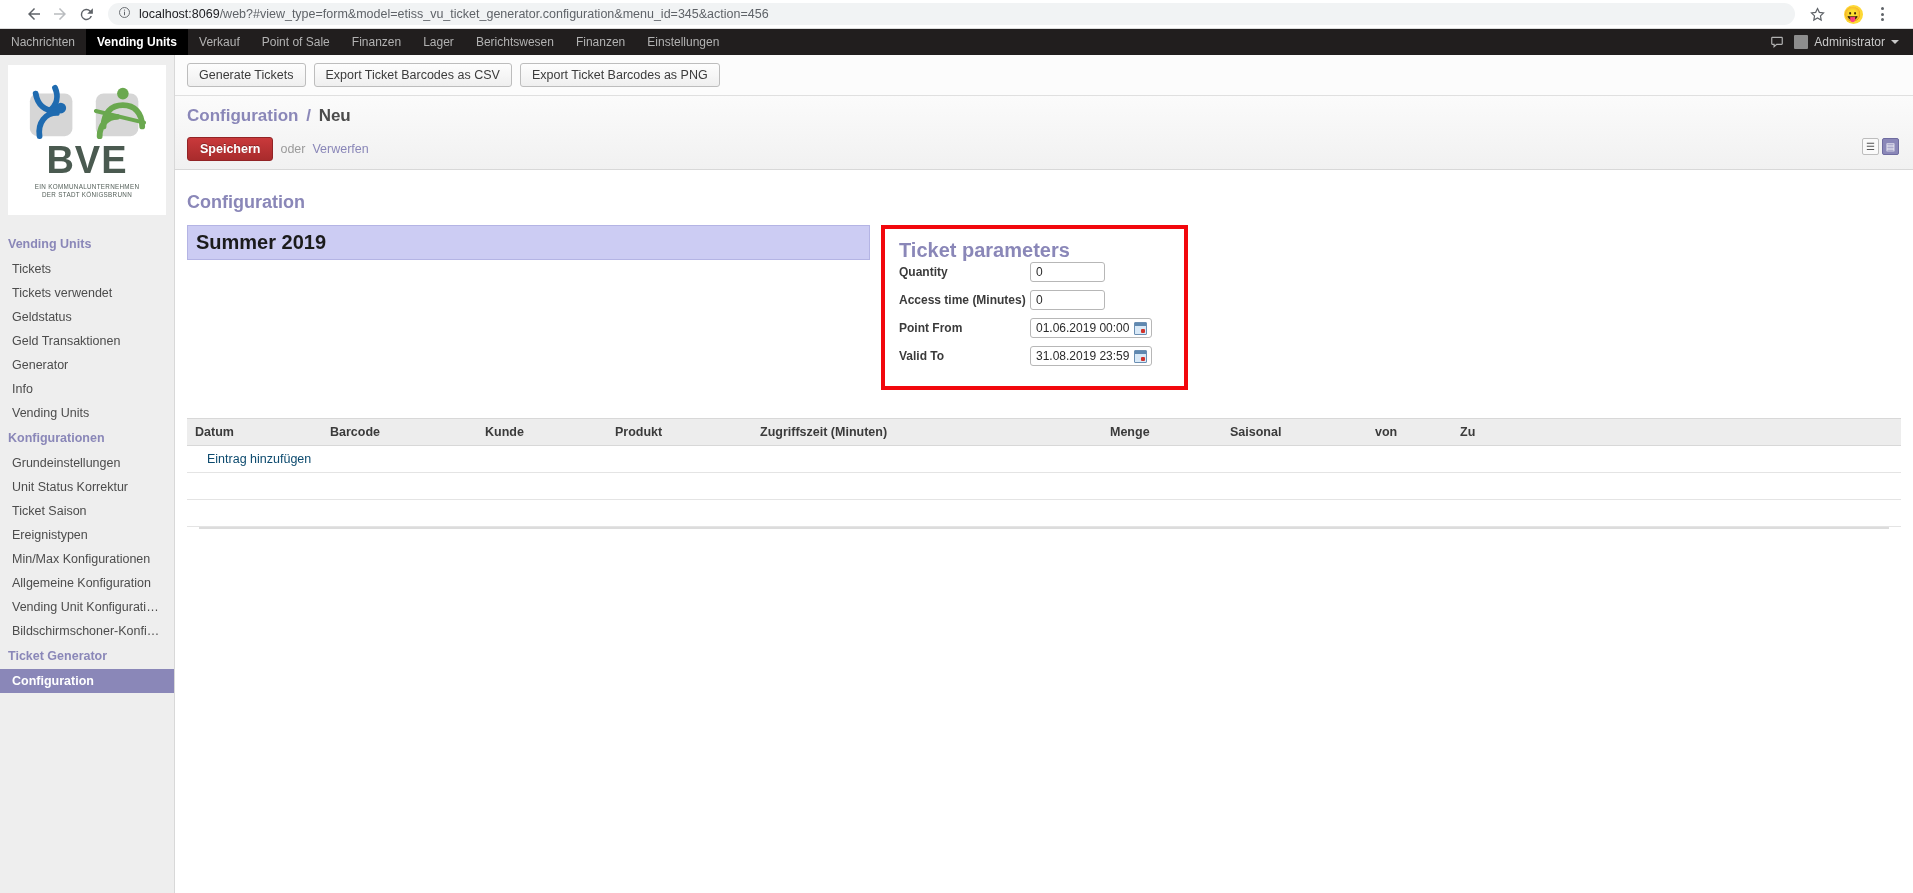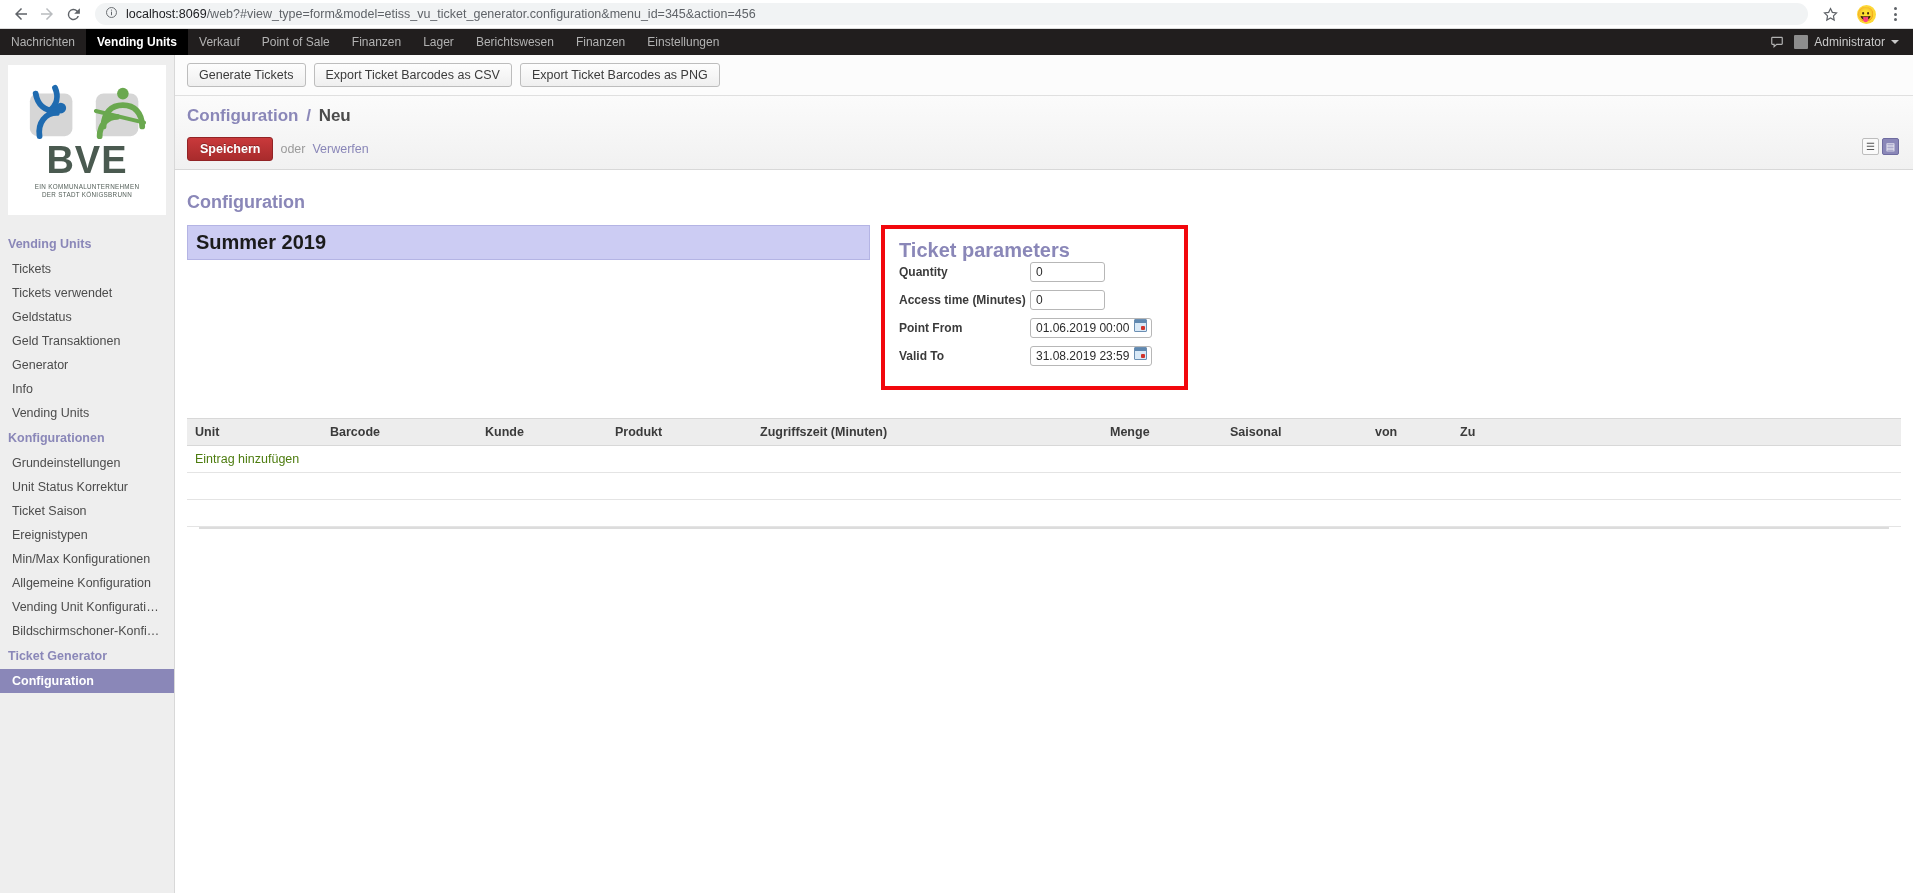--- a/index.html
+++ b/index.html
@@ -9,21 +9,21 @@
     background: #ffffff;
     overflow: hidden;
   }
 
   
   #browser-chrome {
     height: 29px;
     background: #ffffff;
     display: flex;
     align-items: center;
-    padding: 0 8px;
+    padding: 0 21px;
     border-bottom: 1px solid #dcdcdc;
   }
   .nav-btn {
     width: 26px; height: 26px;
     display: flex; align-items: center; justify-content: center;
     color: #5f6368;
     flex: 0 0 auto;
   }
   .nav-btn.disabled { color: #b9bcbf; }
   .nav-btn svg { display:block; }
@@ -225,21 +225,21 @@
   }
   .tp-input {
     border: 1px solid #b7b7b7; border-radius: 3px;
     background: #ffffff;
     font-size: 12px; color: #2b2b2b;
     padding: 3px 5px;
     width: 75px; height: 20px;
     font-family: "Liberation Sans", sans-serif;
   }
   .tp-date-wrap {
-    display: flex; 
+    display: flex; align-items: center;
     border: 1px solid #b7b7b7; border-radius: 3px;
     background: #ffffff;
     height: 20px; width: 122px;
     padding: 0 2px 0 5px;
   }
   .tp-date-wrap input {
     border: none; outline: none;
     font-size: 12px; color: #2b2b2b;
     width: 98px; background: transparent;
     font-family: "Liberation Sans", sans-serif;
@@ -272,21 +272,21 @@
     font-size: 12.5px; font-weight: bold; color: #3b3b3b;
     text-align: left;
     padding: 6px 8px;
     white-space: nowrap;
   }
   #lines-table tbody td {
     border-bottom: 1px solid #e4e4e4;
     padding: 6px 8px;
     font-size: 12.5px;
   }
-  #add-line-link { color: #4d7c0f; cursor: pointer; font-size: 12.5px; }
+  #add-line-link { color: #0c4a6e; cursor: pointer; font-size: 12.5px; margin-left: 12px; }
   .empty-row td { height: 21px; }
   #bottom-rule { border-top: 2px solid #dcdcdc; margin: 0 12px; }
 </style>
 </head>
 <body>
 
 <div id="browser-chrome">
   <div class="nav-btn">
     <svg width="18" height="18" viewBox="0 0 24 24">
         <path fill="currentColor" d="M20 11H7.8l5.6-5.6L12 4l-8 8 8 8 1.4-1.4L7.8 13H20z"></path>
@@ -488,21 +488,21 @@
               <span class="cal-icon"></span>
             </div>
           </div>
         </div>
       </div>
 
       <div id="lines-table">
         <table>
           <thead>
             <tr>
-              <th style="width:135px">Unit</th>
+              <th style="width:135px">Datum</th>
               <th style="width:155px">Barcode</th>
               <th style="width:130px">Kunde</th>
               <th style="width:145px">Produkt</th>
               <th style="width:350px">Zugriffszeit (Minuten)</th>
               <th style="width:120px">Menge</th>
               <th style="width:145px">Saisonal</th>
               <th style="width:85px">von</th>
               <th>Zu</th>
             </tr>
           </thead>

